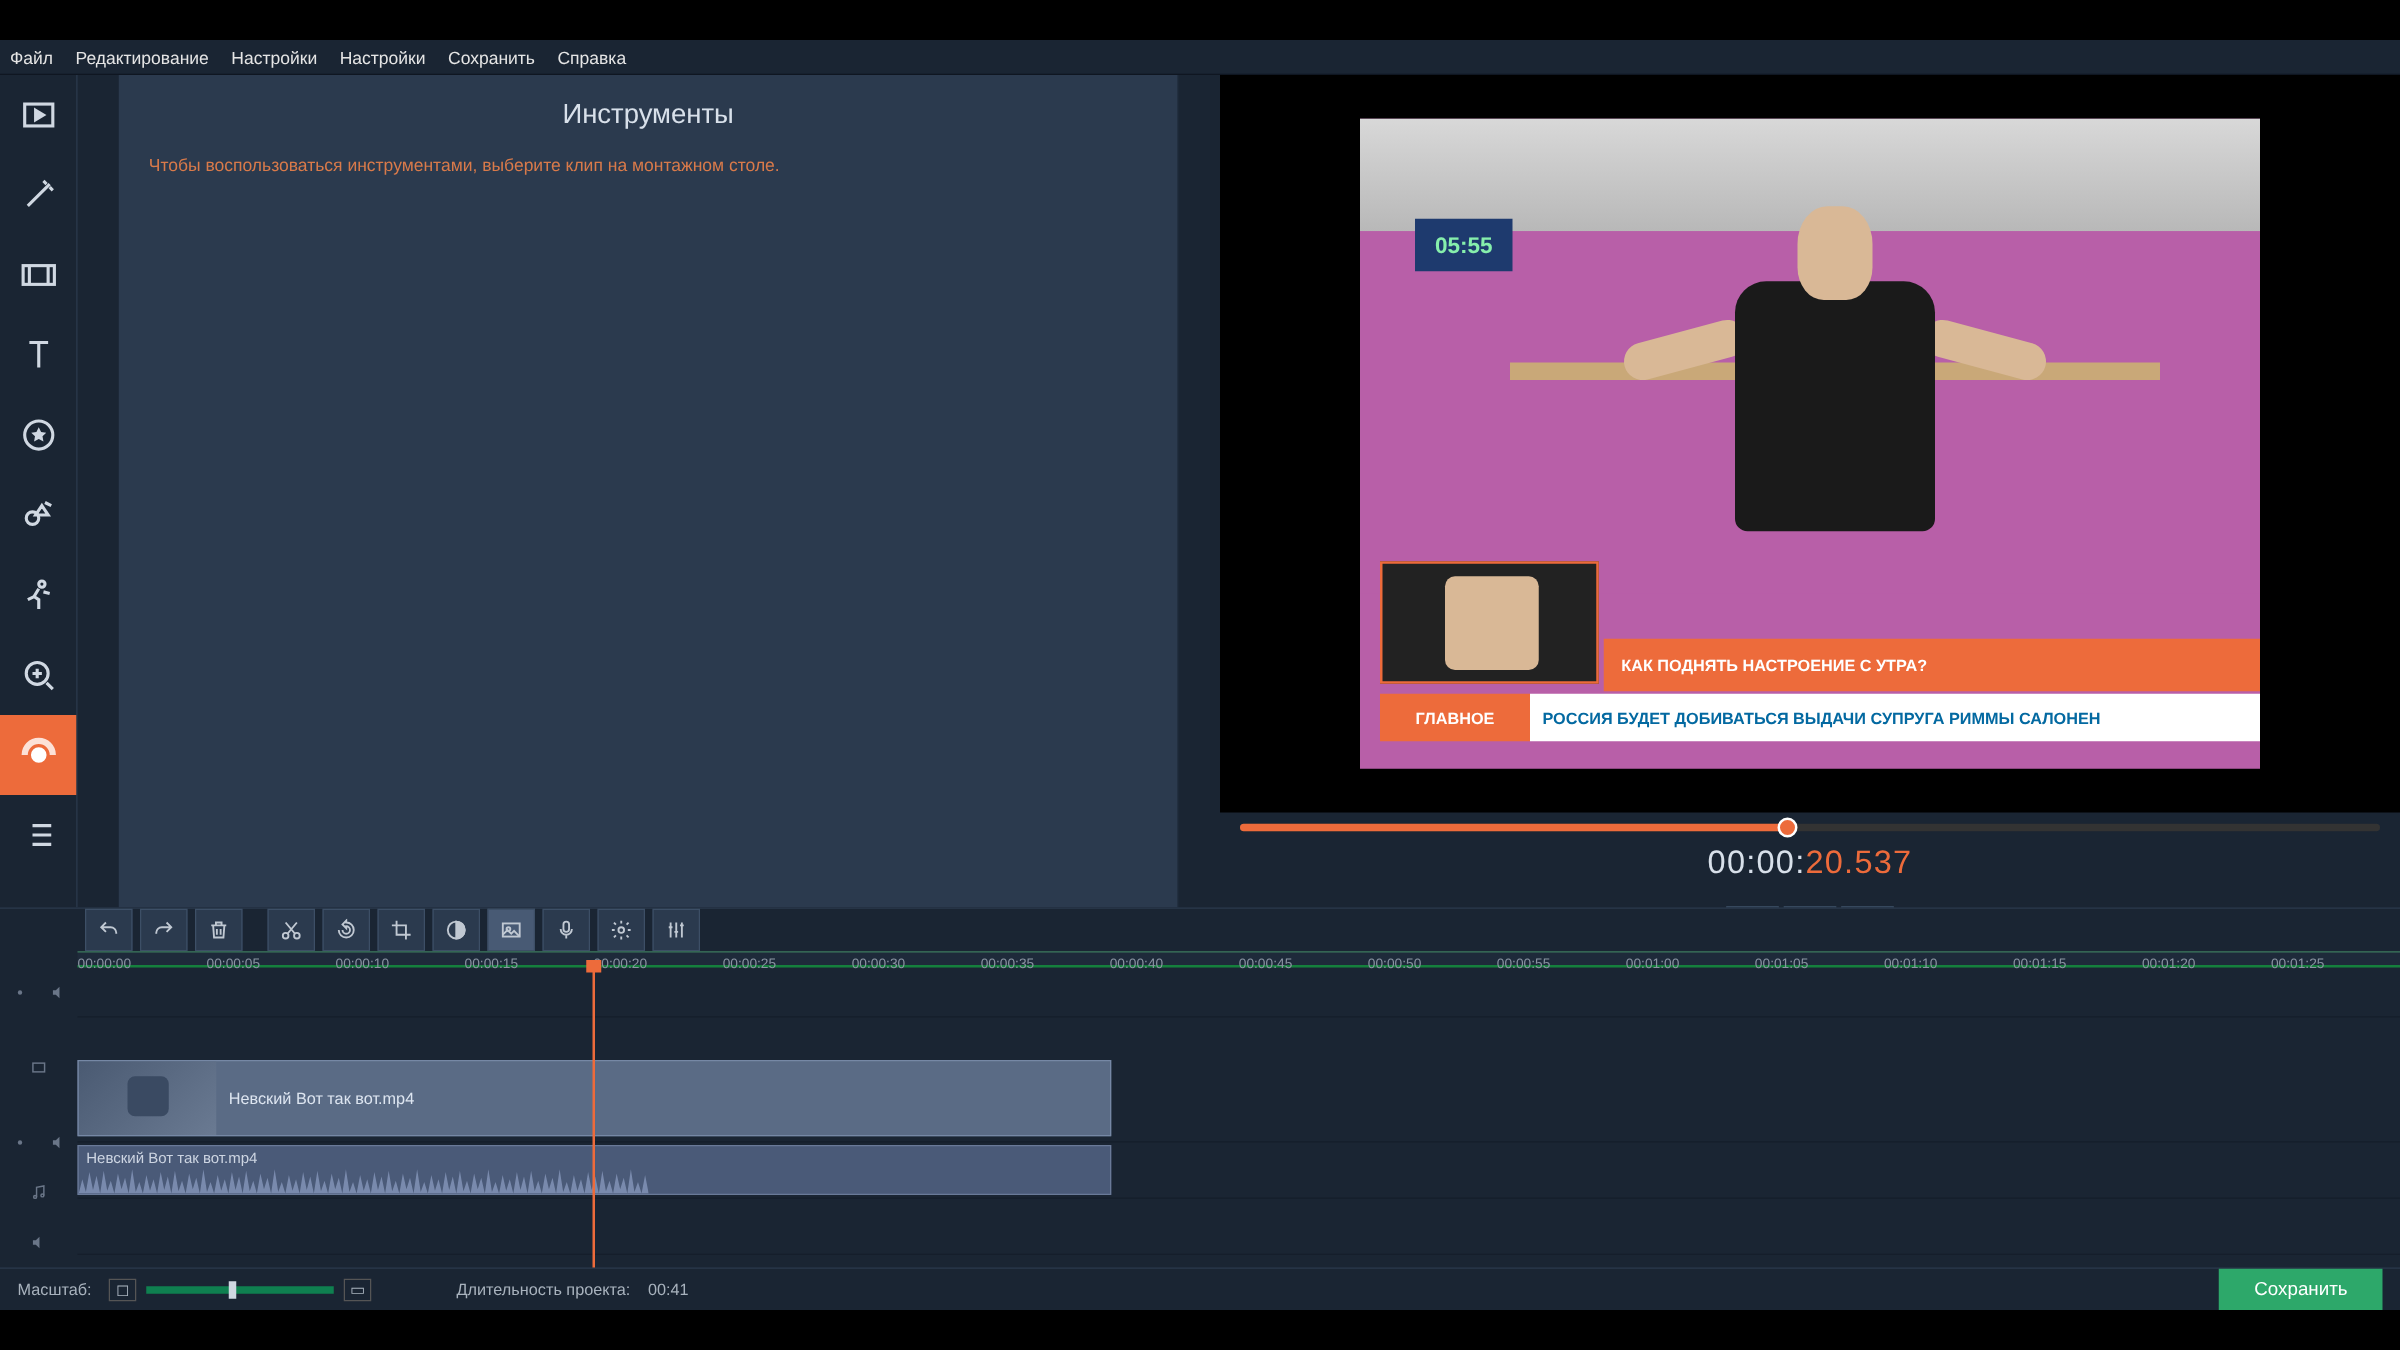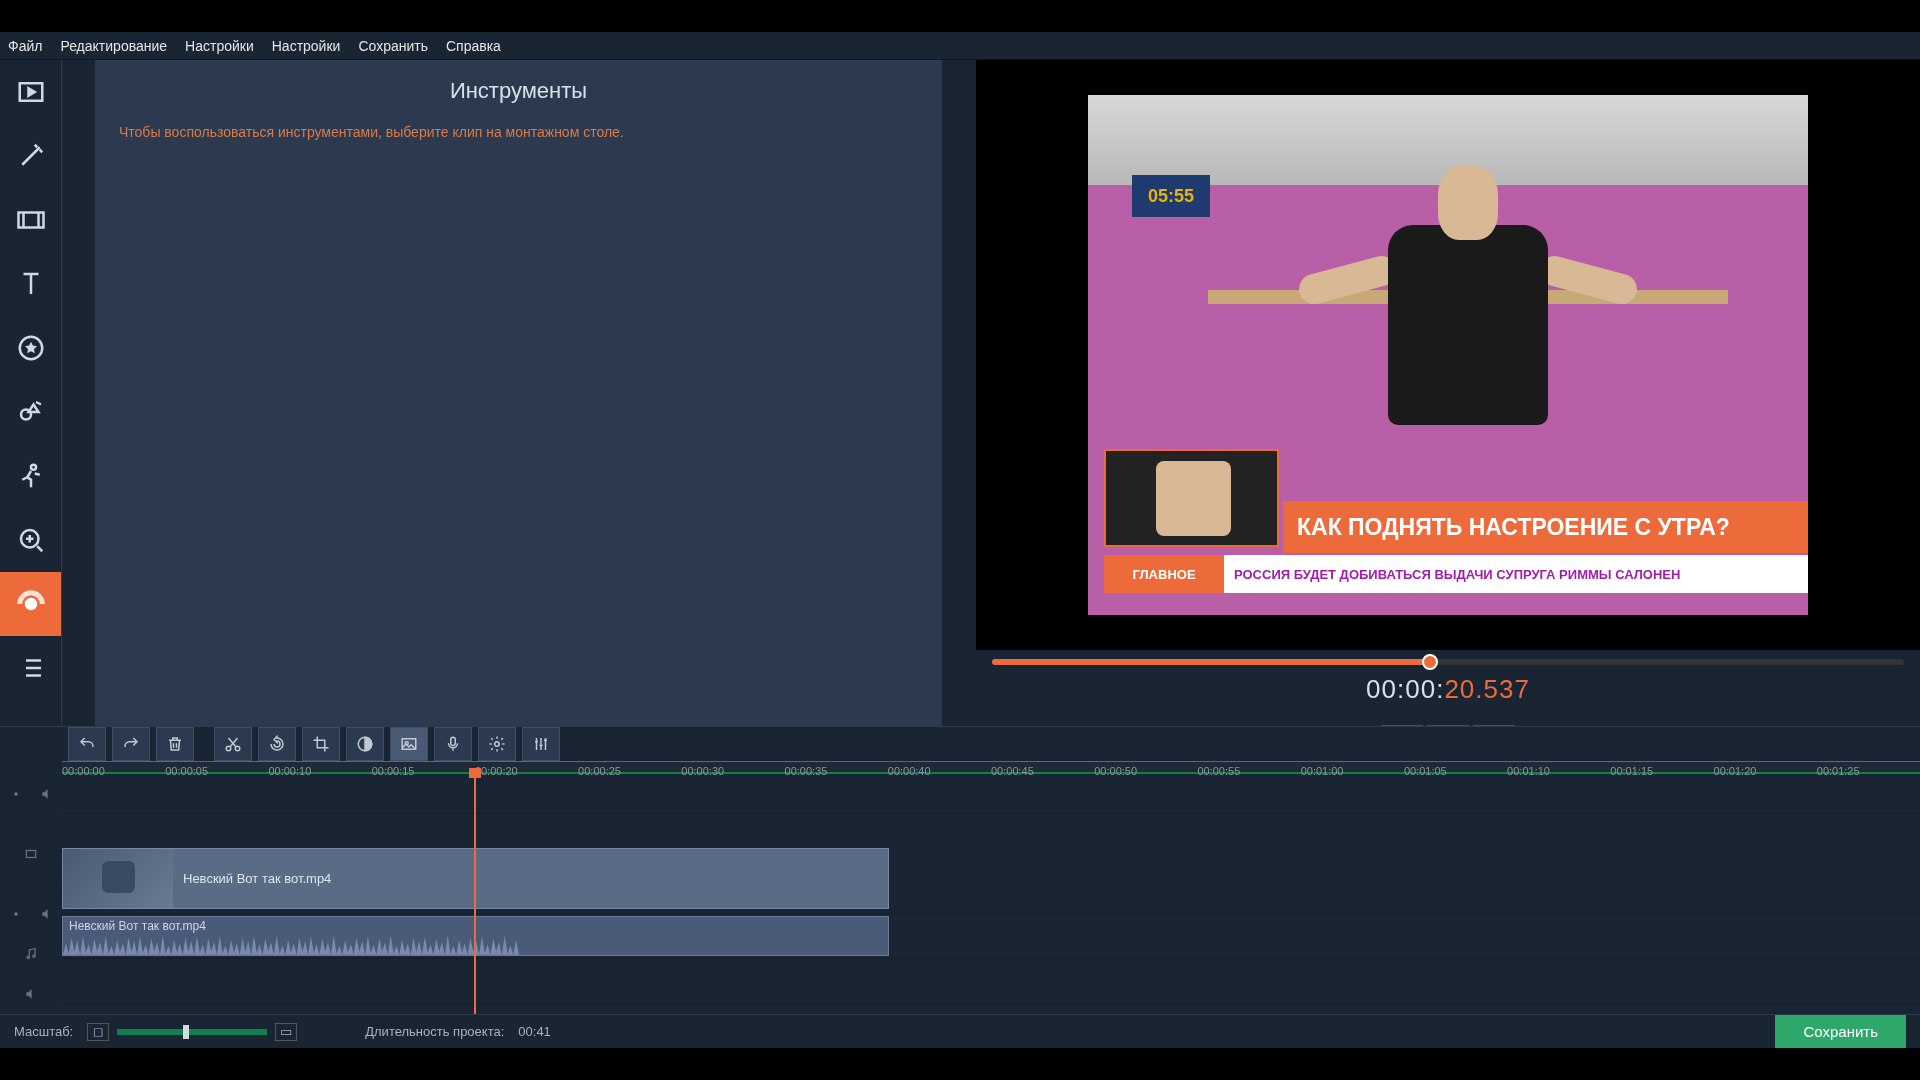--- a/index.html
+++ b/index.html
@@ -18,34 +18,34 @@
 
 .center-panel { flex: 1; background: #2b3a4e; display: flex; flex-direction: column; border-right: 1px solid #1a2533; }
 .panel-title { text-align: center; font-size: 22px; color: #d8e0ea; padding: 18px 0 10px; }
 .panel-hint { color: #d97a4a; font-size: 14px; padding: 10px 24px; }
 
 .preview-panel { width: 944px; background: #1a2533; display: flex; flex-direction: column; }
 .preview-video { flex: 1; background: #000; display: flex; align-items: center; justify-content: center; overflow: hidden; position: relative; }
 .video-content { width: 720px; height: 520px; position: relative; background: #b85fa8; }
 .vc-ceiling { position:absolute; top:0; left:0; right:0; height:90px; background:linear-gradient(#d8d8d8,#b8b8b8);}
 .vc-wall { position:absolute; top:90px; left:0; right:0; height:290px; background:#b85fa8;}
-.vc-clock { position:absolute; top:80px; left:44px; width:78px; height:42px; background:#1e3a6e; color:#eab308; display:flex; align-items:center; justify-content:center; font-size:18px; font-weight:bold;}
+.vc-clock { position:absolute; top:80px; left:44px; width:78px; height:42px; background:#1e3a6e; color:#86efac; display:flex; align-items:center; justify-content:center; font-size:18px; font-weight:bold;}
 .vc-person { position:absolute; top:70px; left:280px; width:200px; height:310px;}
 .vc-head { position:absolute; top:0; left:70px; width:60px; height:75px; background:#d9b896; border-radius:40% 40% 35% 35%;}
 .vc-body { position:absolute; top:60px; left:20px; width:160px; height:200px; background:#1a1a1a; border-radius:25px 25px 10px 10px;}
 .vc-arm1 { position:absolute; top:100px; left:-70px; width:100px; height:30px; background:#d9b896; border-radius:15px; transform:rotate(-15deg);}
 .vc-arm2 { position:absolute; top:100px; right:-70px; width:100px; height:30px; background:#d9b896; border-radius:15px; transform:rotate(15deg);}
 .vc-bar { position:absolute; top:195px; left:120px; width:520px; height:14px; background:#c9a878;}
 .vc-lower { position:absolute; bottom:0; left:0; right:0; height:135px;}
 .vc-insert { position:absolute; bottom:68px; left:16px; width:175px; height:98px; background:#222; border:2px solid #ed6b3b;}
 .vc-insert-fig { position:absolute; top:10px; left:50px; width:75px; height:75px; background:#d9b896; border-radius:8px;}
-.vc-banner1 { position:absolute; bottom:62px; left:195px; right:0; height:52px; background:#ed6b3b; color:#fff; display:flex; align-items:center; padding:0 14px; font-size:23px; font-weight:bold;}
+.vc-banner1 { position:absolute; bottom:62px; left:195px; right:0; height:42px; background:#ed6b3b; color:#fff; display:flex; align-items:center; padding:0 14px; font-size:13px; font-weight:bold;}
 .vc-banner2 { position:absolute; bottom:22px; left:16px; right:0; height:38px; display:flex;}
 .vc-b2-l { width:120px; background:#ed6b3b; color:#fff; display:flex; align-items:center; justify-content:center; font-size:13px; font-weight:bold;}
-.vc-b2-r { flex:1; background:#fff; color:#a21caf; display:flex; align-items:center; padding:0 10px; font-size:13px; font-weight:bold;}
+.vc-b2-r { flex:1; background:#fff; color:#0369a1; display:flex; align-items:center; padding:0 10px; font-size:13px; font-weight:bold;}
 
 .preview-scrub { height: 24px; display: flex; align-items: center; padding: 0 16px; }
 .scrub-track { flex: 1; height: 6px; background: #333; position: relative; border-radius: 3px; }
 .scrub-fill { position: absolute; left: 0; top: 0; bottom: 0; background: #ed6b3b; border-radius: 3px; }
 .scrub-thumb { position: absolute; top: -5px; width: 16px; height: 16px; background: #ed6b3b; border-radius: 50%; transform: translateX(-50%); border:2px solid #fff;}
 
 .preview-controls { height: 52px; display: flex; align-items: center; padding: 0 16px; gap: 10px; flex-direction: column; }
 .timecode { font-size: 26px; letter-spacing: 1px; }
 .timecode .tc-orange { color: #ed6b3b; }
 .timecode .tc-white { color: #d8e0ea; }

